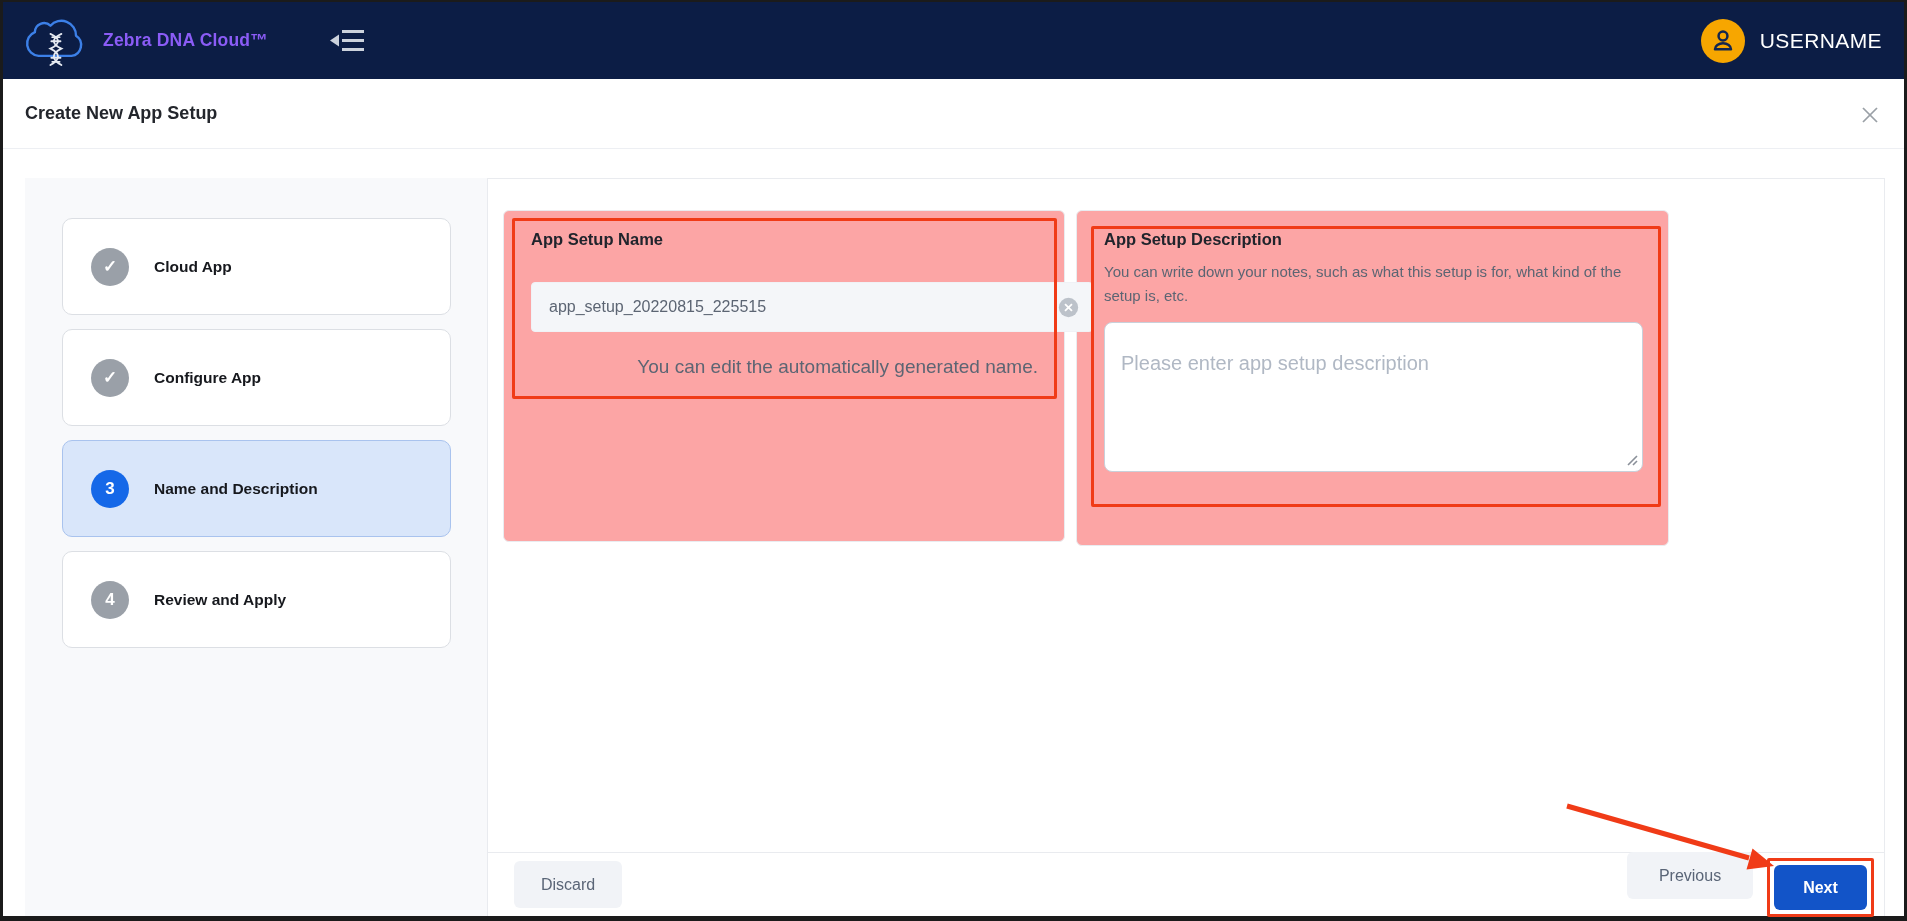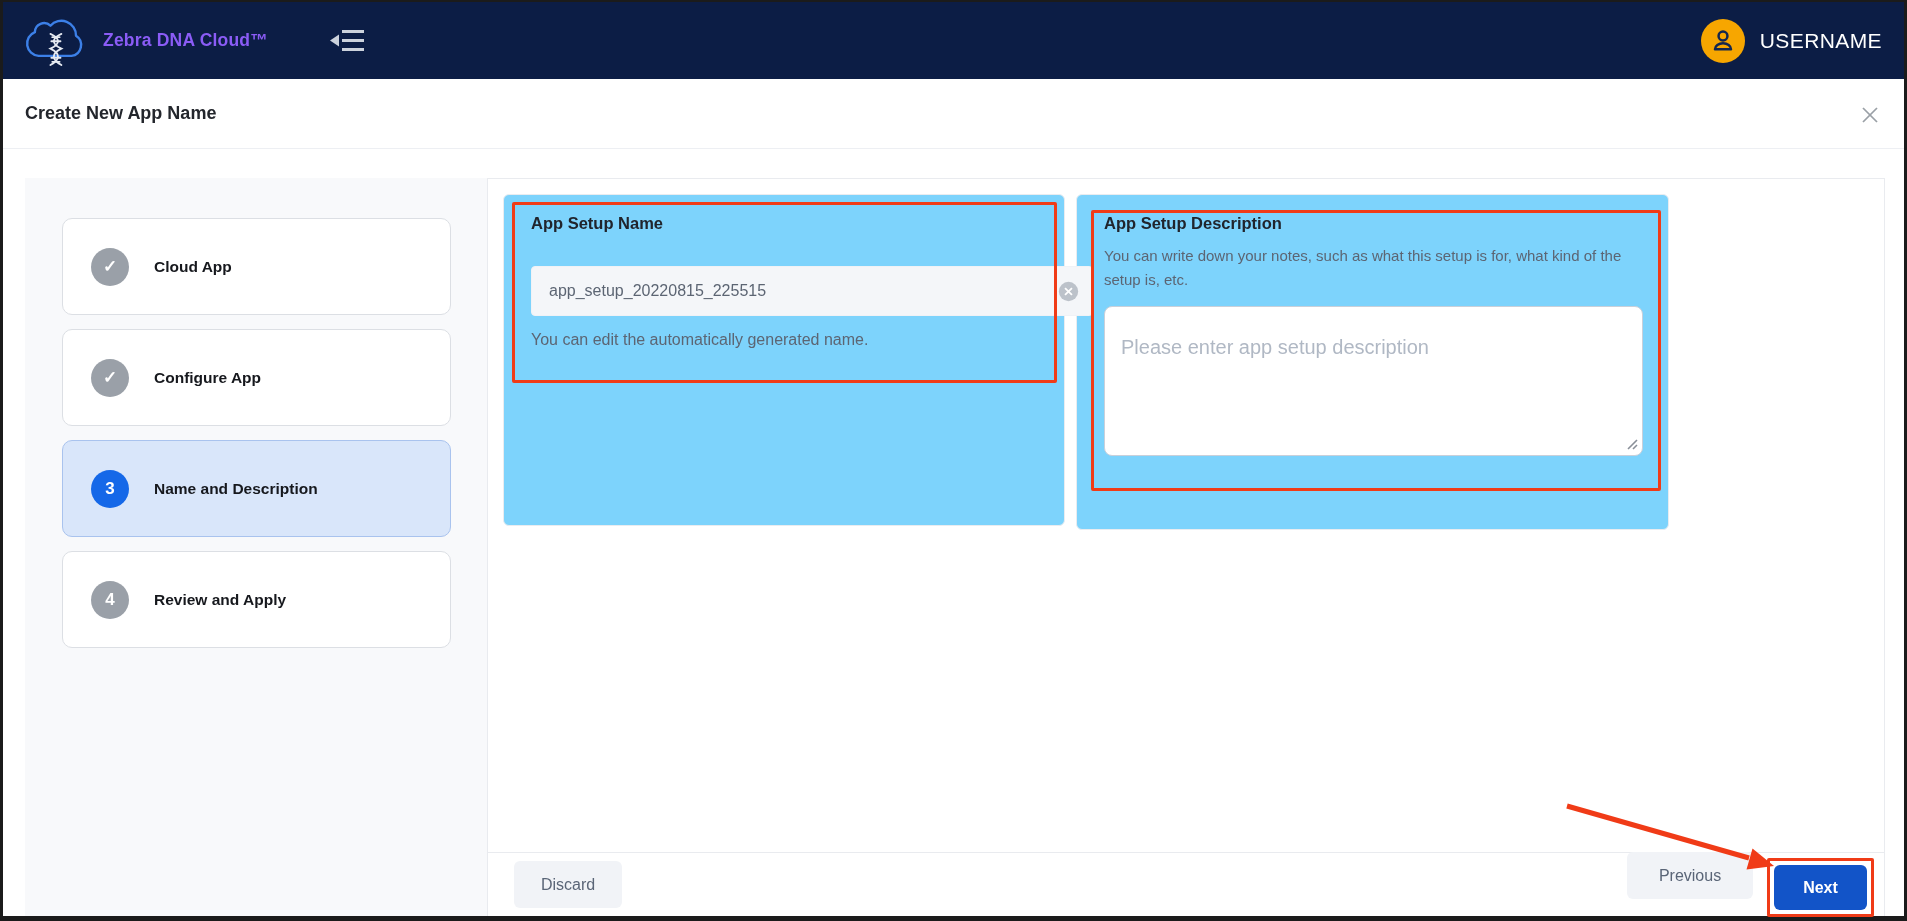--- a/index.html
+++ b/index.html
@@ -35,36 +35,36 @@
               display:flex; align-items:center; justify-content:center;
               font-size:17px; font-weight:bold; margin-right:25px; flex:0 0 auto; }
   .step-card.active .step-ind { background:#1568e8; }
   .step-label { font-size:15.5px; font-weight:bold; color:#16181d; }
 
   
   .main { position:absolute; left:484px; top:176px; right:19px; bottom:0;
           border:1px solid #e9ebef; border-bottom:none; display:flex; flex-direction:column; background:#fff; }
   .main-body { position:relative; flex:1; }
 
-  .panel { position:absolute; top:15px; background:#7dd3fc; border:1px solid #e9ecf0; border-radius:6px; }
+  .panel { position:absolute; top:31px; background:#fca5a5; border:1px solid #e9ecf0; border-radius:6px; }
   .panel-name { left:15px; width:562px; height:332px; }
   .panel-desc { left:588px; width:593px; height:336px; }
   .red-rect { position:absolute; border:3px solid #f03b17; border-radius:2px; pointer-events:none; z-index:3; }
   .rr-name { left:8px; top:7px; width:545px; height:181px; }
   .rr-desc { left:14px; top:15px; width:570px; height:281px; }
 
   .panel h3 { font-size:16.5px; font-weight:bold; color:#20242c; }
   .panel-name .inner, .panel-desc .inner { position:relative; padding:19px 26px 0 27px; z-index:1; }
 
   .name-input-wrap { margin-top:33px; width:562px; height:50px; background:#f4f6f9; border:1px solid #f0f2f6;
                      border-radius:4px; display:flex; align-items:center; padding:0 13px 0 17px; }
   .name-input { flex:1; border:none; outline:none; background:transparent;
                 font-size:16px; color:#5c6573; font-family:"Liberation Sans", sans-serif; }
   .clear-icon { cursor:pointer; flex:0 0 auto; display:flex; }
-  .helper { margin-top:15px; font-size:16px; color:#5c6573; }
+  .helper { margin-top:24px; font-size:19px; color:#5c6573;text-align:right; }
 
   .desc-hint { margin-top:11px; font-size:15px; line-height:24px; color:#5c6573; width:552px; }
   .textarea-wrap { position:relative; margin-top:14px; width:539px; }
   .desc-textarea { width:539px; height:150px; border:1px solid #c9d0da; border-radius:8px; resize:none;
                    padding:29px 16px; font-size:20px; color:#3c4350; outline:none; background:#fff;
                    font-family:"Liberation Sans", sans-serif; }
   .desc-textarea::placeholder { color:#b0b8c4; }
   .resize-handle { position:absolute; right:5px; bottom:10px; cursor:nwse-resize; display:flex; }
 
   
@@ -114,21 +114,21 @@
     <div class="avatar">
       <svg width="26" height="26" viewBox="0 0 24 24">
         <circle cx="12" cy="7.4" r="4.1" fill="none" stroke="#12264f" stroke-width="2.3"></circle>
         <path d="M4.6,19.6 a7.4,5.6 0 0 1 14.8,0 z" fill="none" stroke="#12264f" stroke-width="2.3" stroke-linejoin="round"></path>
       </svg>
     </div>
     <div class="username">USERNAME</div>
   </div>
 
   <div class="title-bar">
-    <div class="dialog-title">Create New App Name</div>
+    <div class="dialog-title">Create New App Setup</div>
     <svg class="close-btn" viewBox="0 0 20 20">
       <line x1="3" y1="3" x2="17" y2="17" stroke="#9aa0a6" stroke-width="1.7"></line>
       <line x1="17" y1="3" x2="3" y2="17" stroke="#9aa0a6" stroke-width="1.7"></line>
     </svg>
   </div>
 
   <div class="stepper">
     <div class="step-card">
       <div class="step-ind">✓</div>
       <div class="step-label">Cloud App</div>

